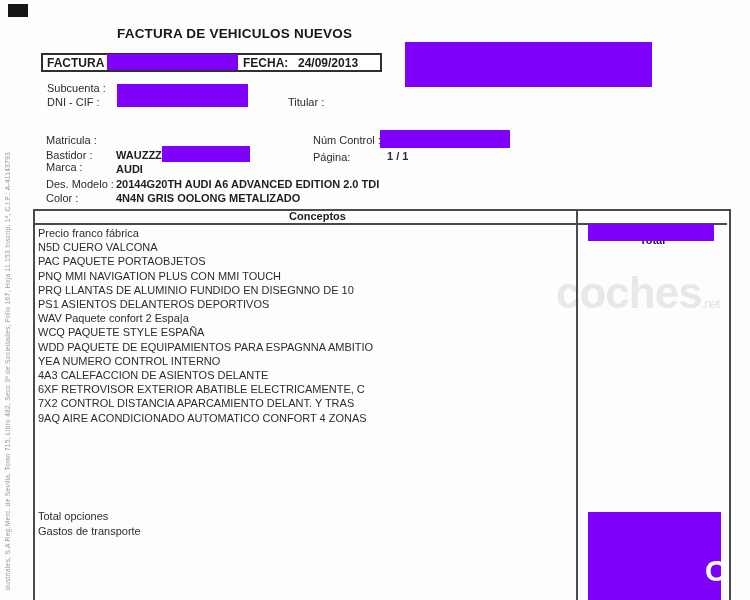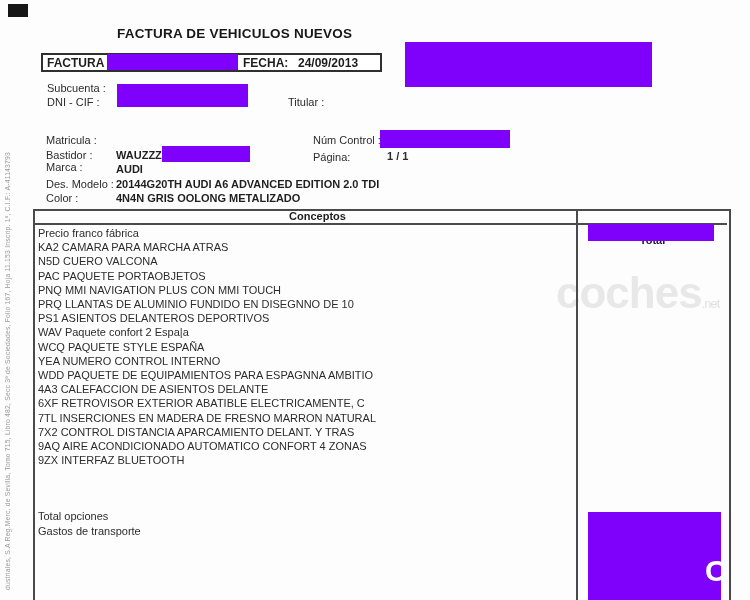--- a/index.html
+++ b/index.html
@@ -98,36 +98,33 @@
   <div class="header-underline"></div>
   <div class="abs th" style="left:35px;top:210px;width:541px;text-align:center;margin-left:12px;">Conceptos</div>
   <div class="abs th" style="left:578px;top:210px;width:149px;text-align:center;margin-top:24px;">Total</div>
 
   <div class="redact" style="left:588px;top:224px;width:126px;height:17px;"></div>
   <div class="redact" style="left:588px;top:512px;width:133px;height:88px;"></div>
   <div class="white-c">C</div>
 
   <div class="concepts">
     <div class="row">Precio franco fábrica</div>
-    <div class="row">KA2 CAMARA PARA MARCHA ATRAS</div>
     <div class="row">N5D CUERO VALCONA</div>
     <div class="row">PAC PAQUETE PORTAOBJETOS</div>
     <div class="row">PNQ MMI NAVIGATION PLUS CON MMI TOUCH</div>
     <div class="row">PRQ LLANTAS DE ALUMINIO FUNDIDO EN DISEGNNO DE 10</div>
     <div class="row">PS1 ASIENTOS DELANTEROS DEPORTIVOS</div>
     <div class="row">WAV Paquete confort 2 Espa|a</div>
     <div class="row">WCQ PAQUETE STYLE ESPAÑA</div>
+    <div class="row">WDD PAQUETE DE EQUIPAMIENTOS PARA ESPAGNNA AMBITIO</div>
     <div class="row">YEA NUMERO CONTROL INTERNO</div>
-    <div class="row">WDD PAQUETE DE EQUIPAMIENTOS PARA ESPAGNNA AMBITIO</div>
     <div class="row">4A3 CALEFACCION DE ASIENTOS DELANTE</div>
     <div class="row">6XF RETROVISOR EXTERIOR ABATIBLE ELECTRICAMENTE, C</div>
-    <div class="row">7TL INSERCIONES EN MADERA DE FRESNO MARRON NATURAL</div>
     <div class="row">7X2 CONTROL DISTANCIA APARCAMIENTO DELANT. Y TRAS</div>
     <div class="row">9AQ AIRE ACONDICIONADO AUTOMATICO CONFORT 4 ZONAS</div>
-    <div class="row">9ZX INTERFAZ BLUETOOTH</div>
   </div>
 
   <div class="footer-rows">
     <div class="row">Total opciones</div>
     <div class="row">Gastos de transporte</div>
   </div>
 
 </div>
 
 </body></html>

